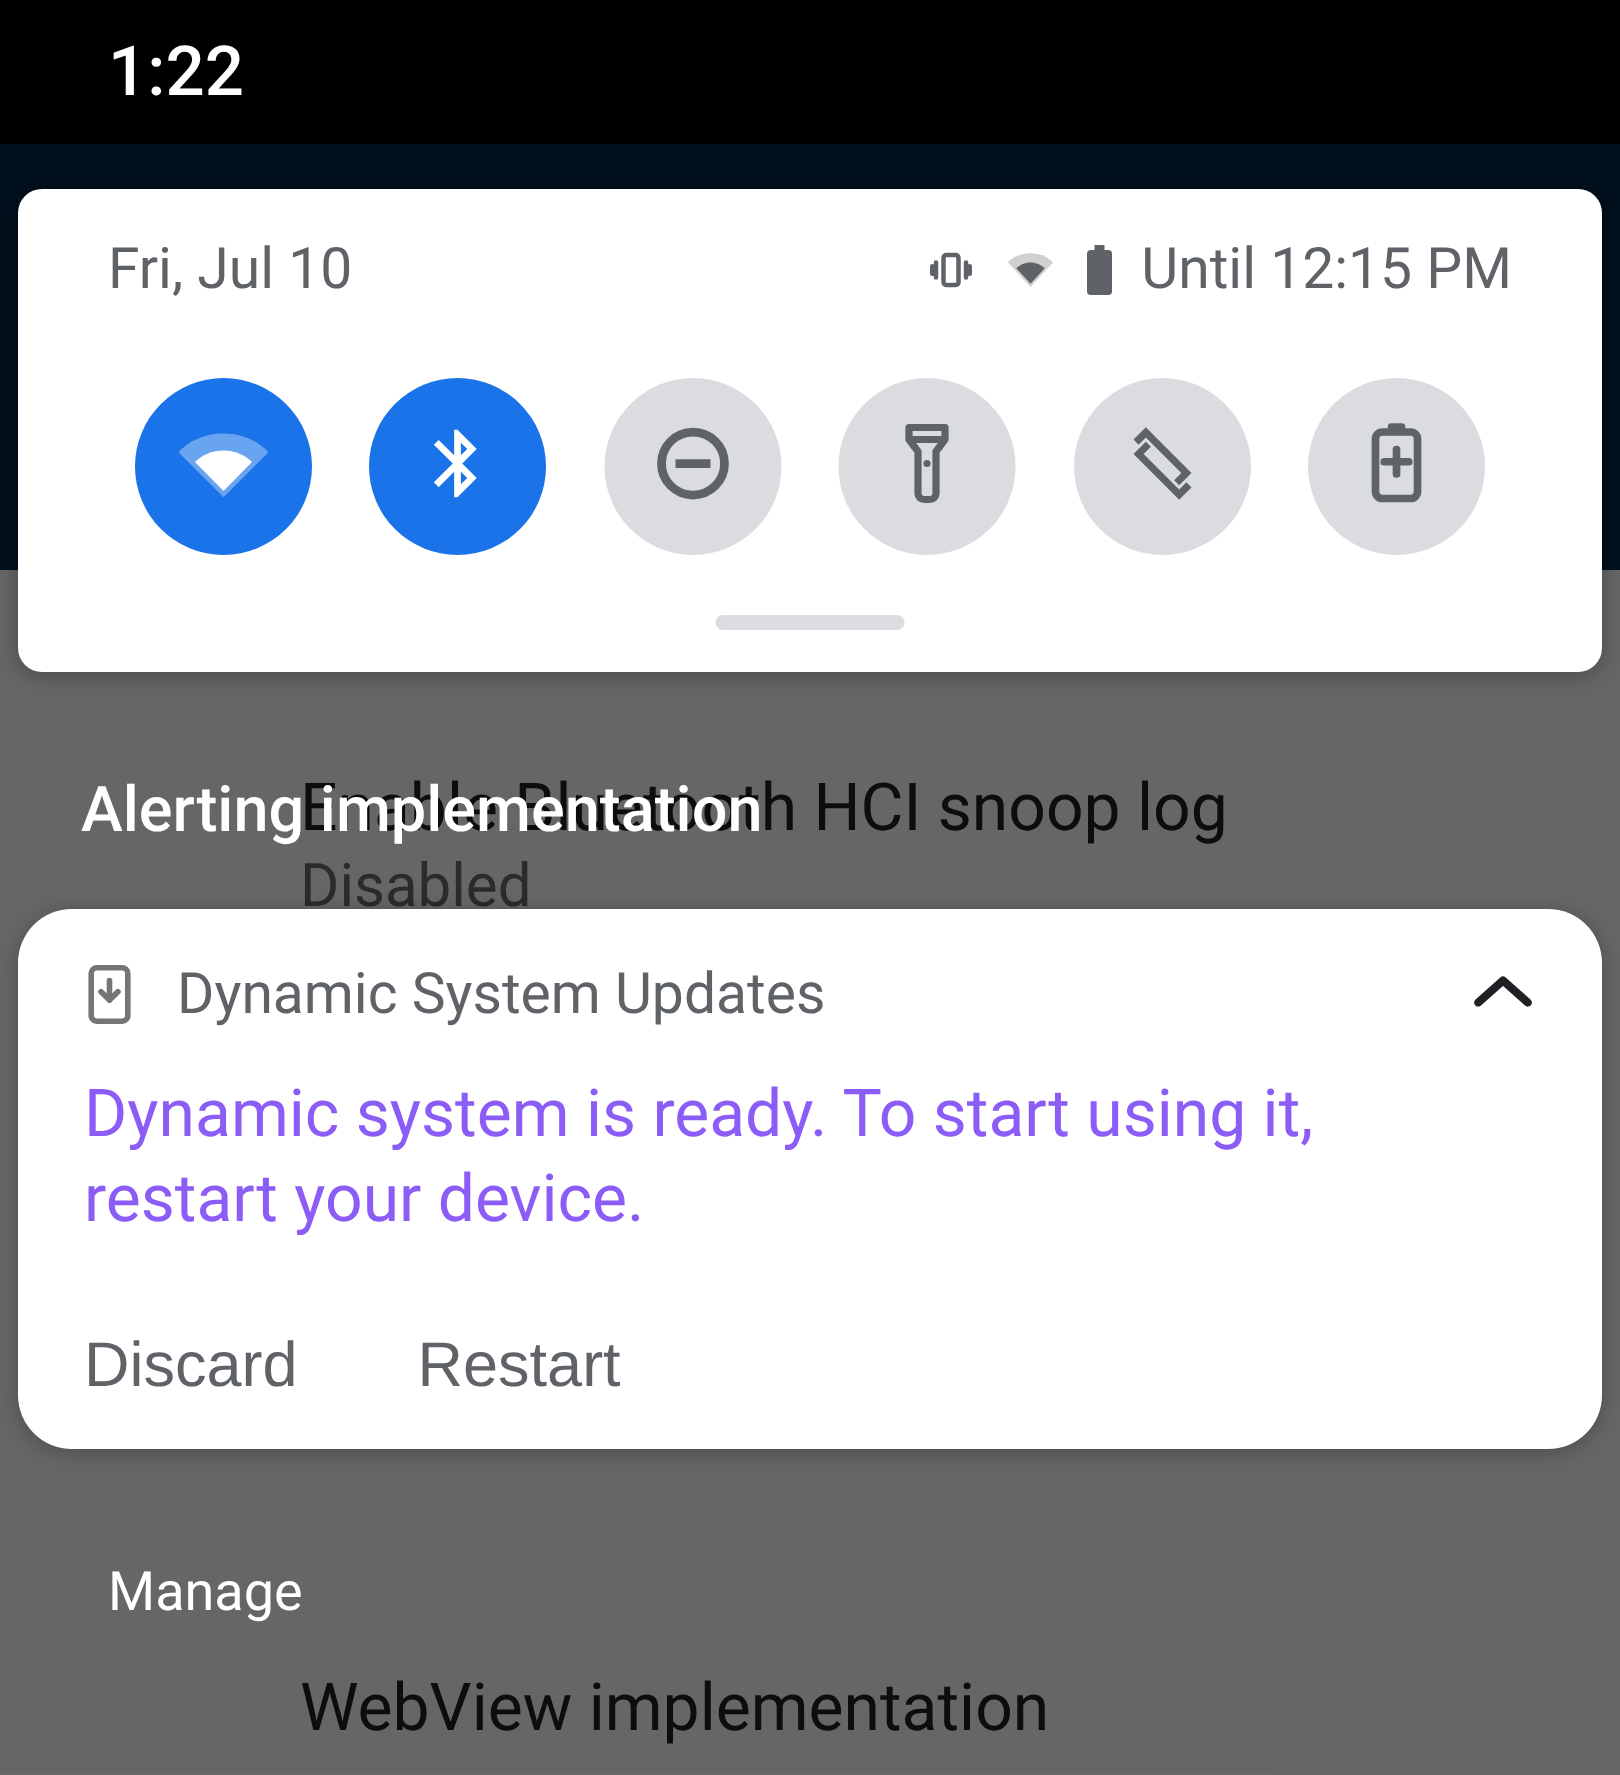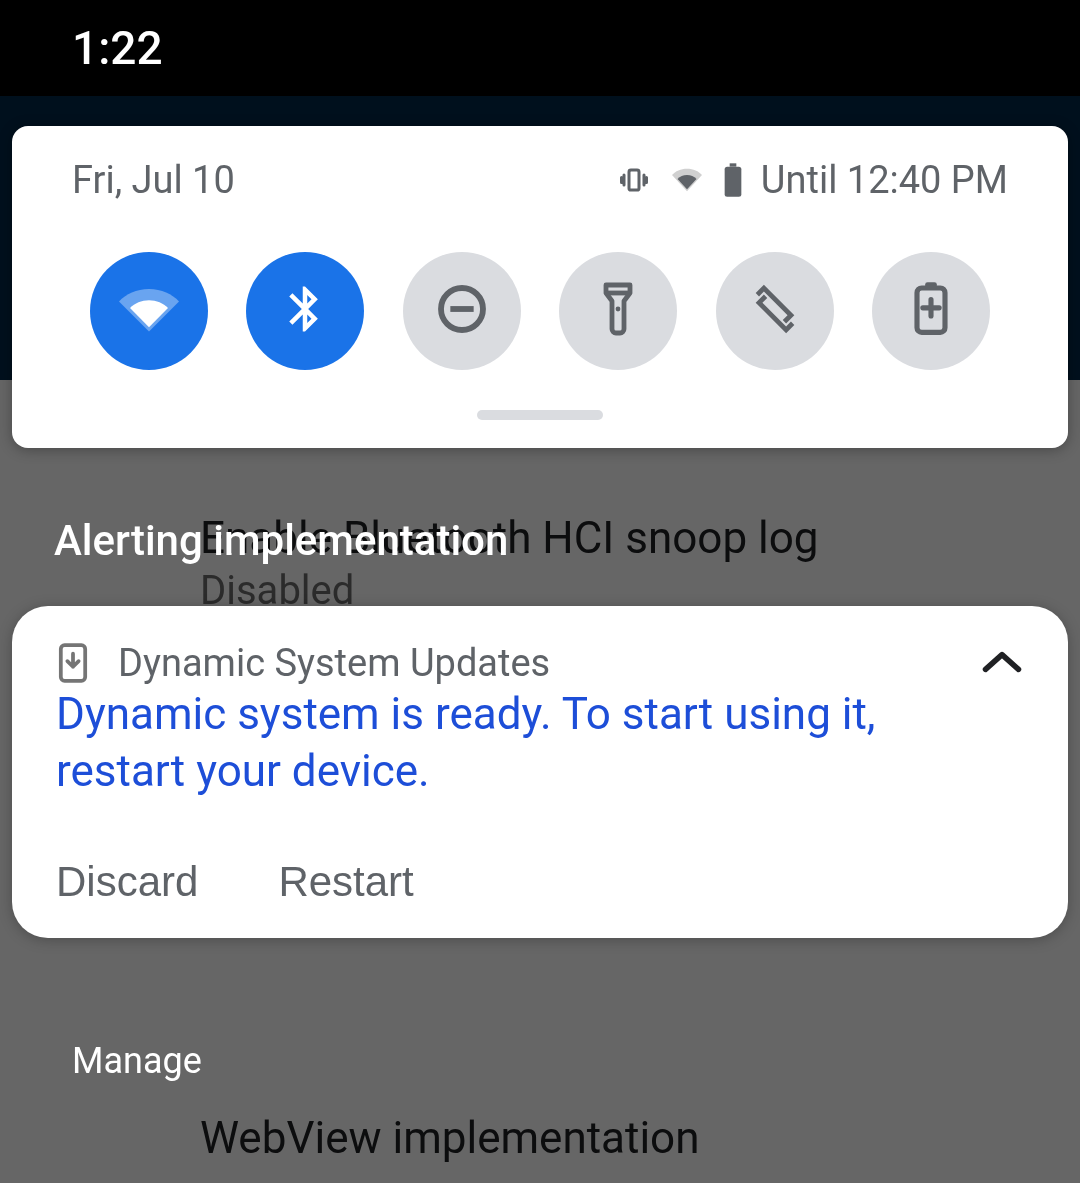--- a/index.html
+++ b/index.html
@@ -128,22 +128,23 @@
   }
   .notif-app-icon {
     width: 34px; height: 46px;
     margin-right: 28px;
     display: flex; align-items: center; justify-content: center;
   }
   .notif-header .app-name { color: #5f6368; }
   .notif-header .collapse { margin-left: auto; display: flex; align-items: center; }
   .notif-body {
     font-size: 44px;
-    color: #1d4ed8;
+    color: #8b5cf6;
     line-height: 1.3;
+    margin-top: 28px;
     padding-right: 20px;
   }
   .notif-actions {
     display: flex;
     gap: 80px;
     margin-top: 58px;
   }
   .notif-actions .action {
     font-size: 42px;
     color: #5f6368;
@@ -197,21 +198,21 @@
           <path d="M12 3C7 3 2.7 5 0 8l12 13L24 8c-2.7-3-7-5-12-5z" fill="#d0d0d0"></path>
           <path d="M12 8C9 8 6.3 9.2 4.4 11.1L12 19.3l7.6-8.2C17.7 9.2 15 8 12 8z" fill="#5f6368"></path>
         </svg>
       </span>
       <span>
         <svg width="20" height="34" viewBox="0 0 12 20">
           <rect x="4" y="0" width="4" height="2" fill="#5f6368"></rect>
           <rect x="1" y="2" width="10" height="18" rx="1.5" fill="#5f6368"></rect>
         </svg>
       </span>
-      <span>Until 12:40 PM</span>
+      <span>Until 12:15 PM</span>
     </div>
   </div>
 
   <div class="qs-tiles">
     <div class="tile on">
       <span>
         <svg width="60" height="60" viewBox="0 0 24 24">
           <path d="M12 4C7 4 2.7 6 0 9l12 12L24 9c-2.7-3-7-5-12-5z" fill="rgba(255,255,255,0.35)"></path>
           <path d="M12 8.5c-3 0-5.7 1.2-7.6 3.1L12 19.3l7.6-7.7C17.7 9.7 15 8.5 12 8.5z" fill="#fff"></path>
         </svg>

